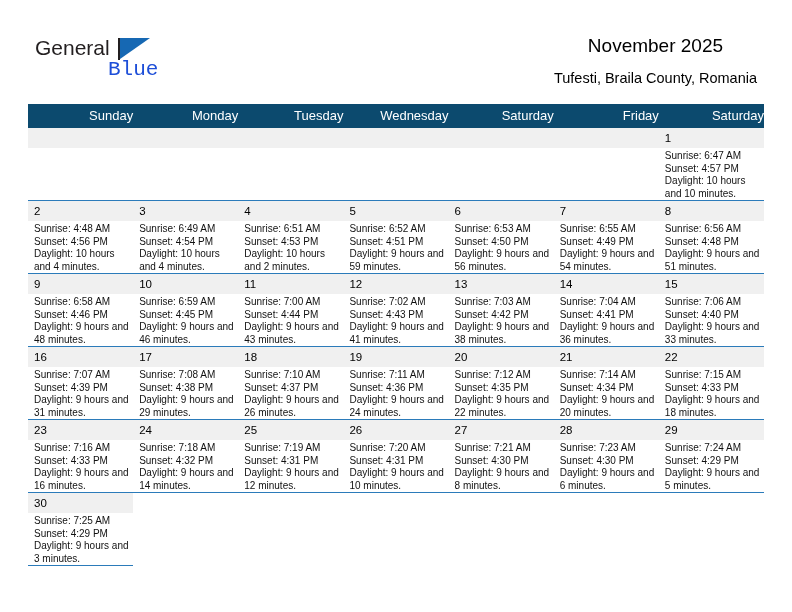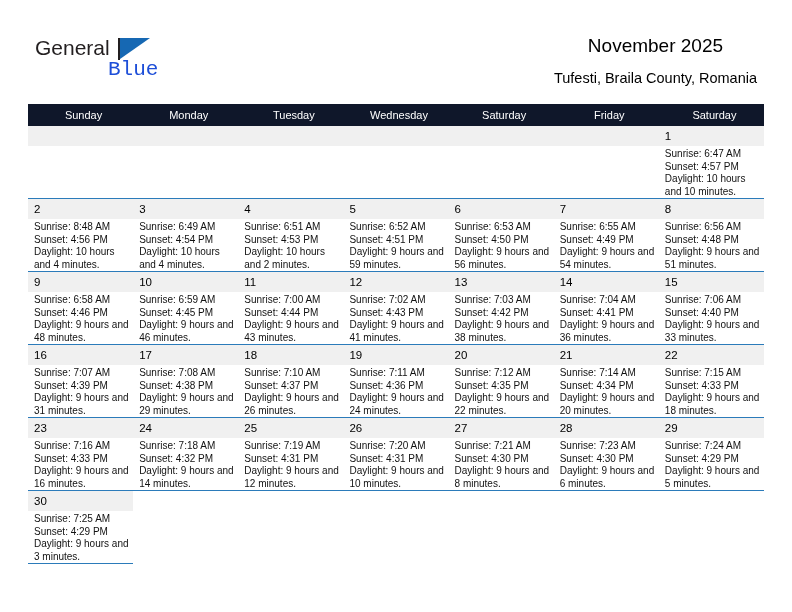--- a/index.html
+++ b/index.html
@@ -100,25 +100,25 @@
   .calendar {
     position: absolute;
     left: 28px;
     top: 104px;
     width: 736px;
     border-collapse: collapse;
     table-layout: fixed;
   }
 
   .calendar th {
-    background: #0f172a;
+    background: #0c4a6e;
     color: #ffffff;
-    font-size: 11px;
+    font-size: 13px;
     font-weight: normal;
-    text-align: center;
+    text-align: right;
     padding: 4px 0 5px 6px;
     height: 13px;
     border: none;
   }
 
   .calendar td {
     vertical-align: top;
     padding: 0;
     height: 72px;
     border-bottom: 1px solid #2b7bba;
@@ -234,21 +234,21 @@
                 <div class="wrap">Daylight: 10 hours and 10 minutes.</div>
               </div>
             </div>
           </td>
         </tr>
         <tr class="week-row">
           <td>
             <div class="cell-inner">
               <span class="daynum">2</span>
               <div class="info">
-                <div>Sunrise: 8:48 AM</div>
+                <div>Sunrise: 4:48 AM</div>
                 <div>Sunset: 4:56 PM</div>
                 <div class="wrap">Daylight: 10 hours and 4 minutes.</div>
               </div>
             </div>
           </td>
           <td>
             <div class="cell-inner">
               <span class="daynum">3</span>
               <div class="info">
                 <div>Sunrise: 6:49 AM</div>

